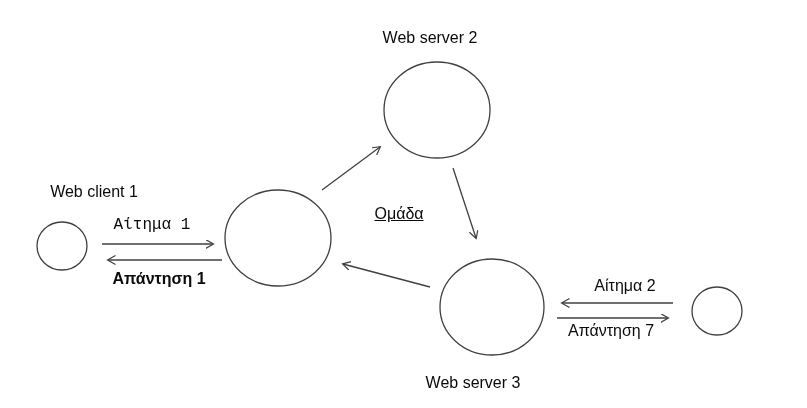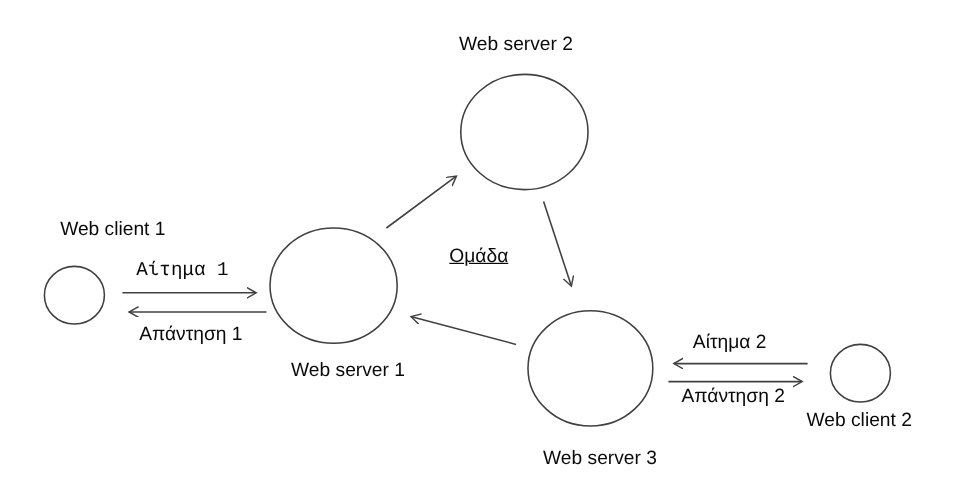--- a/index.html
+++ b/index.html
@@ -60,25 +60,23 @@
     <line x1="102" y1="244" x2="213" y2="244" class="edge-line" marker-end="url(#arrow)"></line>
     <line x1="222" y1="260" x2="108" y2="260" class="edge-line" marker-end="url(#arrow)"></line>
     <line x1="322" y1="190" x2="380" y2="147" class="edge-line" marker-end="url(#arrow)"></line>
     <line x1="453" y1="168" x2="476" y2="238" class="edge-line" marker-end="url(#arrow)"></line>
     <line x1="430" y1="287" x2="343" y2="264" class="edge-line" marker-end="url(#arrow)"></line>
     <line x1="673" y1="303" x2="562" y2="303" class="edge-line" marker-end="url(#arrow)"></line>
     <line x1="557" y1="318" x2="668" y2="318" class="edge-line" marker-end="url(#arrow)"></line>
   </svg>
 
   <div class="lbl" style="left:66px;  top:183px;margin-left:28px;">Web client 1</div>
-  <div class="lbl" style="left:290px; top:300px;">Web server 1</div>
   <div class="lbl" style="left:430px; top:29px;">Web server 2</div>
-  <div class="lbl" style="left:500px; top:374px;">Web server 3</div>
-  <div class="lbl" style="left:716px; top:342px;">Web client 2</div>
+  <div class="lbl" style="left:473px; top:374px;">Web server 3</div>
 
   <div class="lbl" style="left:152px; top:217px;font-family:Liberation Mono, monospace;">Αίτημα 1</div>
-  <div class="lbl" style="left:159px; top:270px;">Απάντηση 1</div>
-  <div class="lbl" style="left:608px; top:277px;">Αίτημα 2</div>
-  <div class="lbl" style="left:611px; top:322px;">Απάντηση 2</div>
+  <div class="lbl" style="left:159px; top:270px;font-weight:bold;">Απάντηση 1</div>
+  <div class="lbl" style="left:625px; top:277px;">Αίτημα 2</div>
+  <div class="lbl" style="left:611px; top:322px;">Απάντηση 7</div>
 
   <div class="lbl" style="left:399px; top:205px;text-decoration:underline;">Ομάδα</div>
 
 </div>
 
 </body></html>

